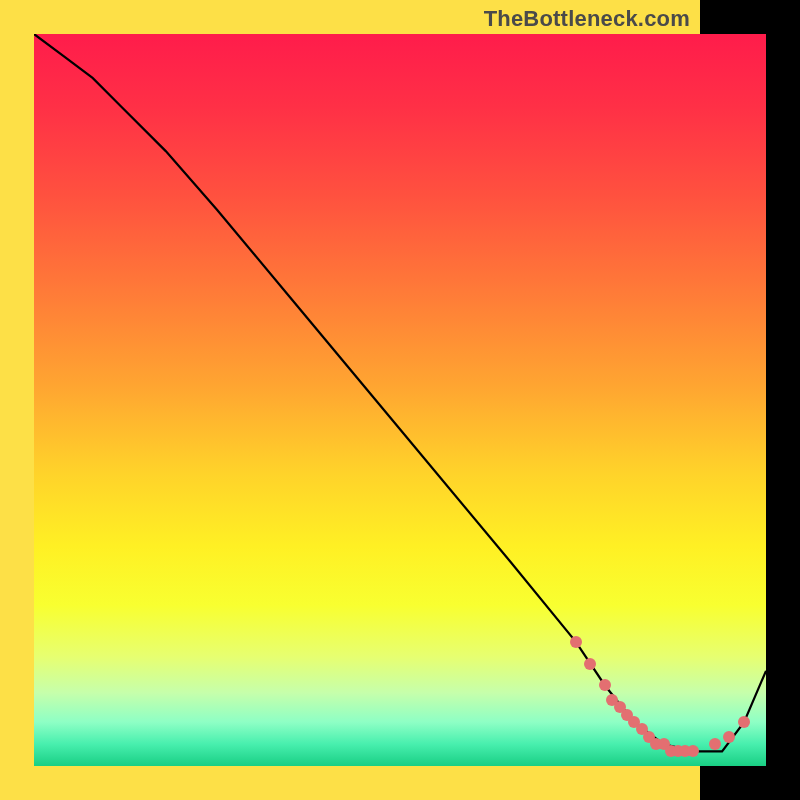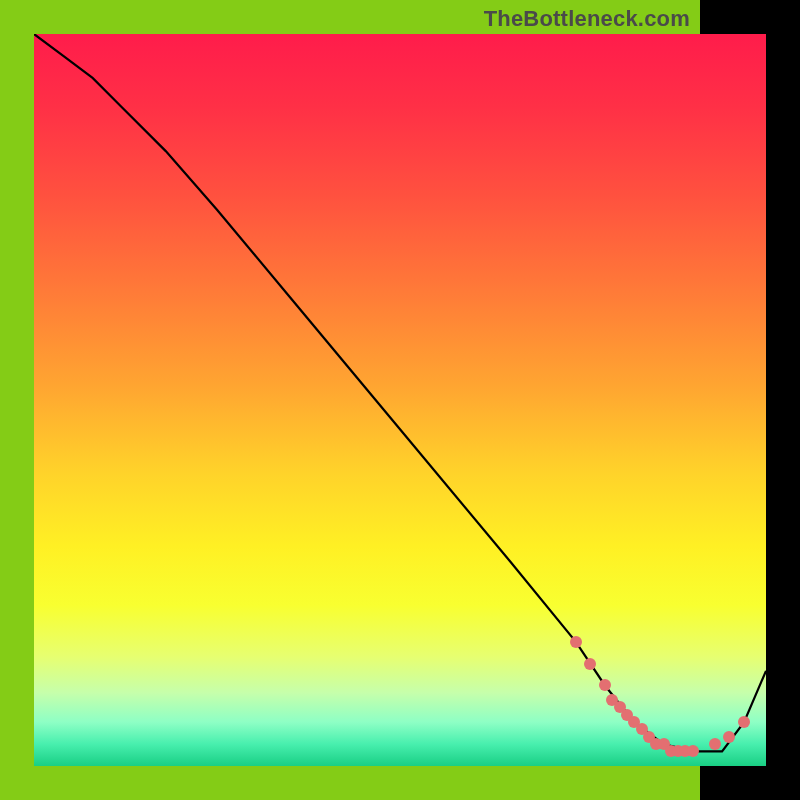--- a/index.html
+++ b/index.html
@@ -1,21 +1,21 @@
 <!DOCTYPE html>
 <html><head>
 <meta charset="utf-8">
 <style>
   * { margin: 0; padding: 0; box-sizing: border-box; }
   html, body { width: 800px; height: 800px; overflow: hidden; background: #000; }
   .frame {
     position: relative;
     width: 700px;
     height: 800px;
-    background: #84cc16;
+    background: #fde047;
   }
   .watermark {
     position: absolute;
     top: 6px;
     right: 10px;
     font-family: Arial, Helvetica, sans-serif;
     font-size: 22px;
     font-weight: bold;
     color: #4a4a4a;
     letter-spacing: 0.2px;

